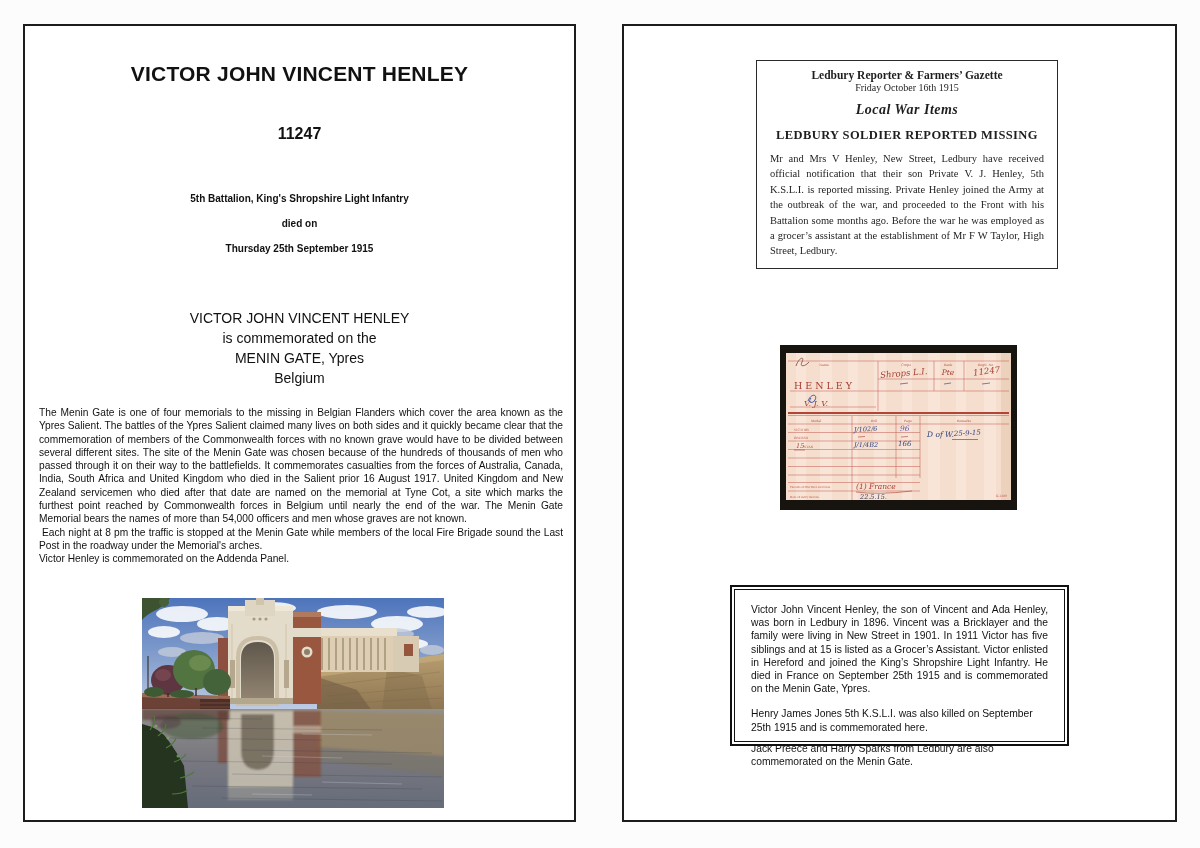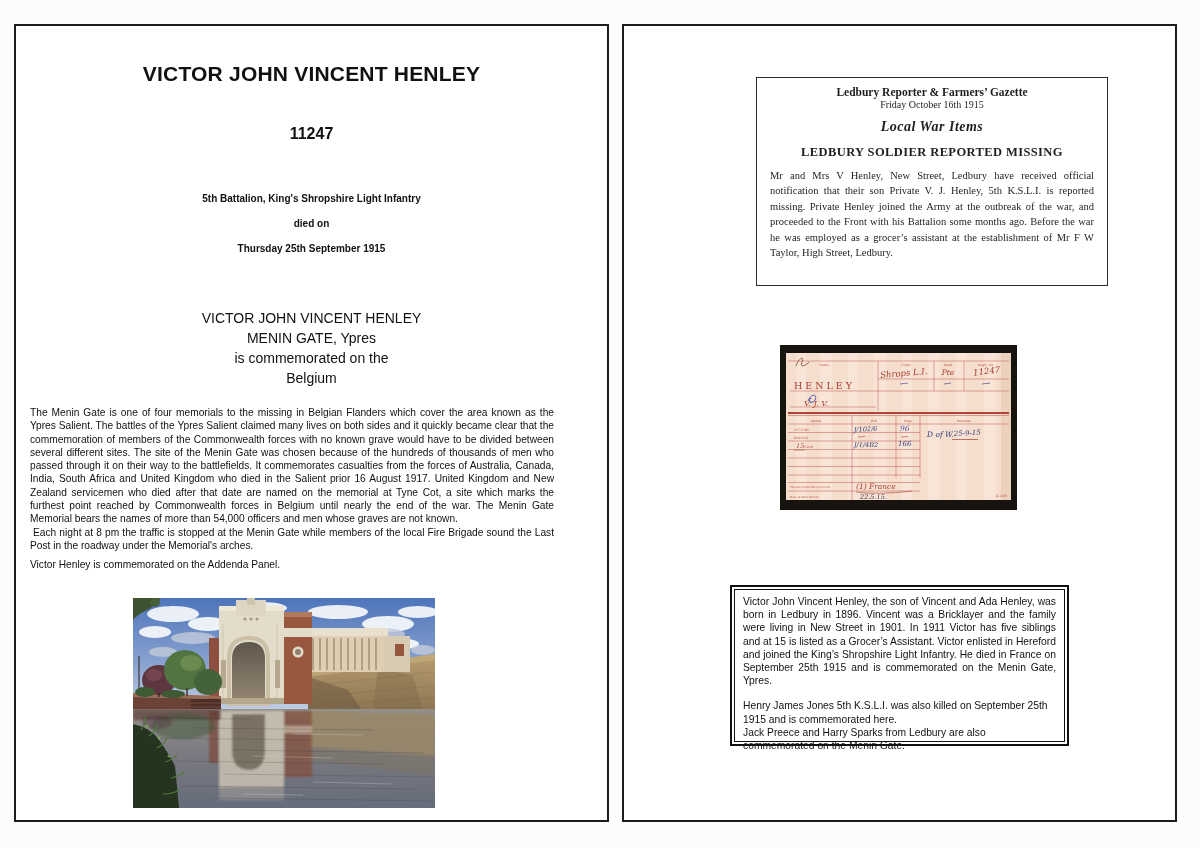--- a/index.html
+++ b/index.html
@@ -7,38 +7,38 @@
     width:1200px;height:848px;position:relative;
     background:#fcfcfc;
     font-family:"Liberation Sans",sans-serif;
     color:#111;
     overflow:hidden;
   }
   .sheet{
     position:absolute;top:24px;height:798px;background:#ffffff;
     border:2px solid #1c1c1c;box-sizing:border-box;
   }
-  .sheet-left{left:14px;width:595px;}
+  .sheet-left{left:23px;width:553px;}
   .sheet-right{left:622px;width:555px;}
   .abs{position:absolute;}
   .ctr{left:0;right:0;text-align:center;}
   
   .lp-title{top:36px;font-size:21px;font-weight:bold;letter-spacing:.2px;}
   .lp-head2{top:95px;font-size:16px;font-weight:bold;line-height:25px;}
   .lp-head3{top:160px;font-size:10px;font-weight:bold;line-height:25px;}
   .lp-head4{top:282px;font-size:14px;line-height:20px;}
   .lp-body{top:380px;left:14px;width:524px;font-size:10.2px;line-height:13.3px;text-align:justify;}
   .lp-body p{margin:0;}
   .lp-body .p2{text-indent:3px;}
-  .lp-body .addenda{margin-top:6px;text-align:left;}
+  .lp-body .addenda{text-align:left;}
   .lp-photo{top:572px;left:117px;width:302px;height:210px;}
   .lp-photo svg{display:block;}
   
   .clipping{
-    left:132px;top:51px;width:352px;height:209px;box-sizing:border-box;
+    left:132px;top:34px;width:302px;height:209px;box-sizing:border-box;
     border:1.5px solid #2a2a2a;background:#fff;
     font-family:"Liberation Serif",serif;color:#1e1e1e;
     padding:8px 13px;text-align:center;
   }
   .clip-masthead{font-size:11.5px;font-weight:bold;}
   .clip-date{font-size:10px;margin-top:1px;}
   .clip-section{font-size:14px;font-weight:bold;font-style:italic;margin-top:9px;letter-spacing:.5px;}
   .clip-headline{font-size:12.5px;font-weight:bold;margin-top:10px;letter-spacing:.4px;}
   .clip-body{font-size:10.5px;line-height:15.4px;text-align:justify;margin-top:8px;}
   
@@ -47,21 +47,21 @@
   .card svg{display:block;}
   
   .bio{
     left:106px;top:559px;width:339px;height:161px;box-sizing:border-box;
     border:2px solid #111;padding:2px;background:#fff;
   }
   .bio-inner{
     border:1px solid #111;height:100%;box-sizing:border-box;
     padding:5px 8px;font-size:10.3px;line-height:13.2px;
   }
-  .bio-inner p{margin:0;}
+  .bio-inner p{margin:8px;}
   .bio-inner .bp1{text-align:justify;}
   .bio-inner .bp2{margin-top:12px;}
 </style>
 </head>
 <body>
 
 <div class="sheet sheet-left">
   <div class="abs ctr lp-title">VICTOR JOHN VINCENT HENLEY</div>
 
   <div class="abs ctr lp-head2">
@@ -69,22 +69,22 @@
   </div>
 
   <div class="abs ctr lp-head3">
     <div>5th Battalion, King's Shropshire Light Infantry</div>
     <div>died on</div>
     <div>Thursday 25th September 1915</div>
   </div>
 
   <div class="abs ctr lp-head4">
     <div>VICTOR JOHN VINCENT HENLEY</div>
+    <div>is commemorated on the</div>
     <div>MENIN GATE, Ypres</div>
-    <div>is commemorated on the</div>
     <div>Belgium</div>
   </div>
 
   <div class="abs lp-body">
     <p>The Menin Gate is one of four memorials to the missing in Belgian Flanders which cover the area known as the Ypres Salient. The battles of the Ypres Salient claimed many lives on both sides and it quickly became clear that the commemoration of members of the Commonwealth forces with no known grave would have to be divided between several different sites. The site of the Menin Gate was chosen because of the hundreds of thousands of men who passed through it on their way to the battlefields. It commemorates casualties from the forces of Australia, Canada, India, South Africa and United Kingdom who died in the Salient prior 16 August 1917. United Kingdom and New Zealand servicemen who died after that date are named on the memorial at Tyne Cot, a site which marks the furthest point reached by Commonwealth forces in Belgium until nearly the end of the war. The Menin Gate Memorial bears the names of more than 54,000 officers and men whose graves are not known.</p>
     <p class="p2">Each night at 8 pm the traffic is stopped at the Menin Gate while members of the local Fire Brigade sound the Last Post in the roadway under the Memorial's arches.</p>
     <p class="addenda">Victor Henley is commemorated on the Addenda Panel.</p>
   </div>
 
   <div class="abs lp-photo">

